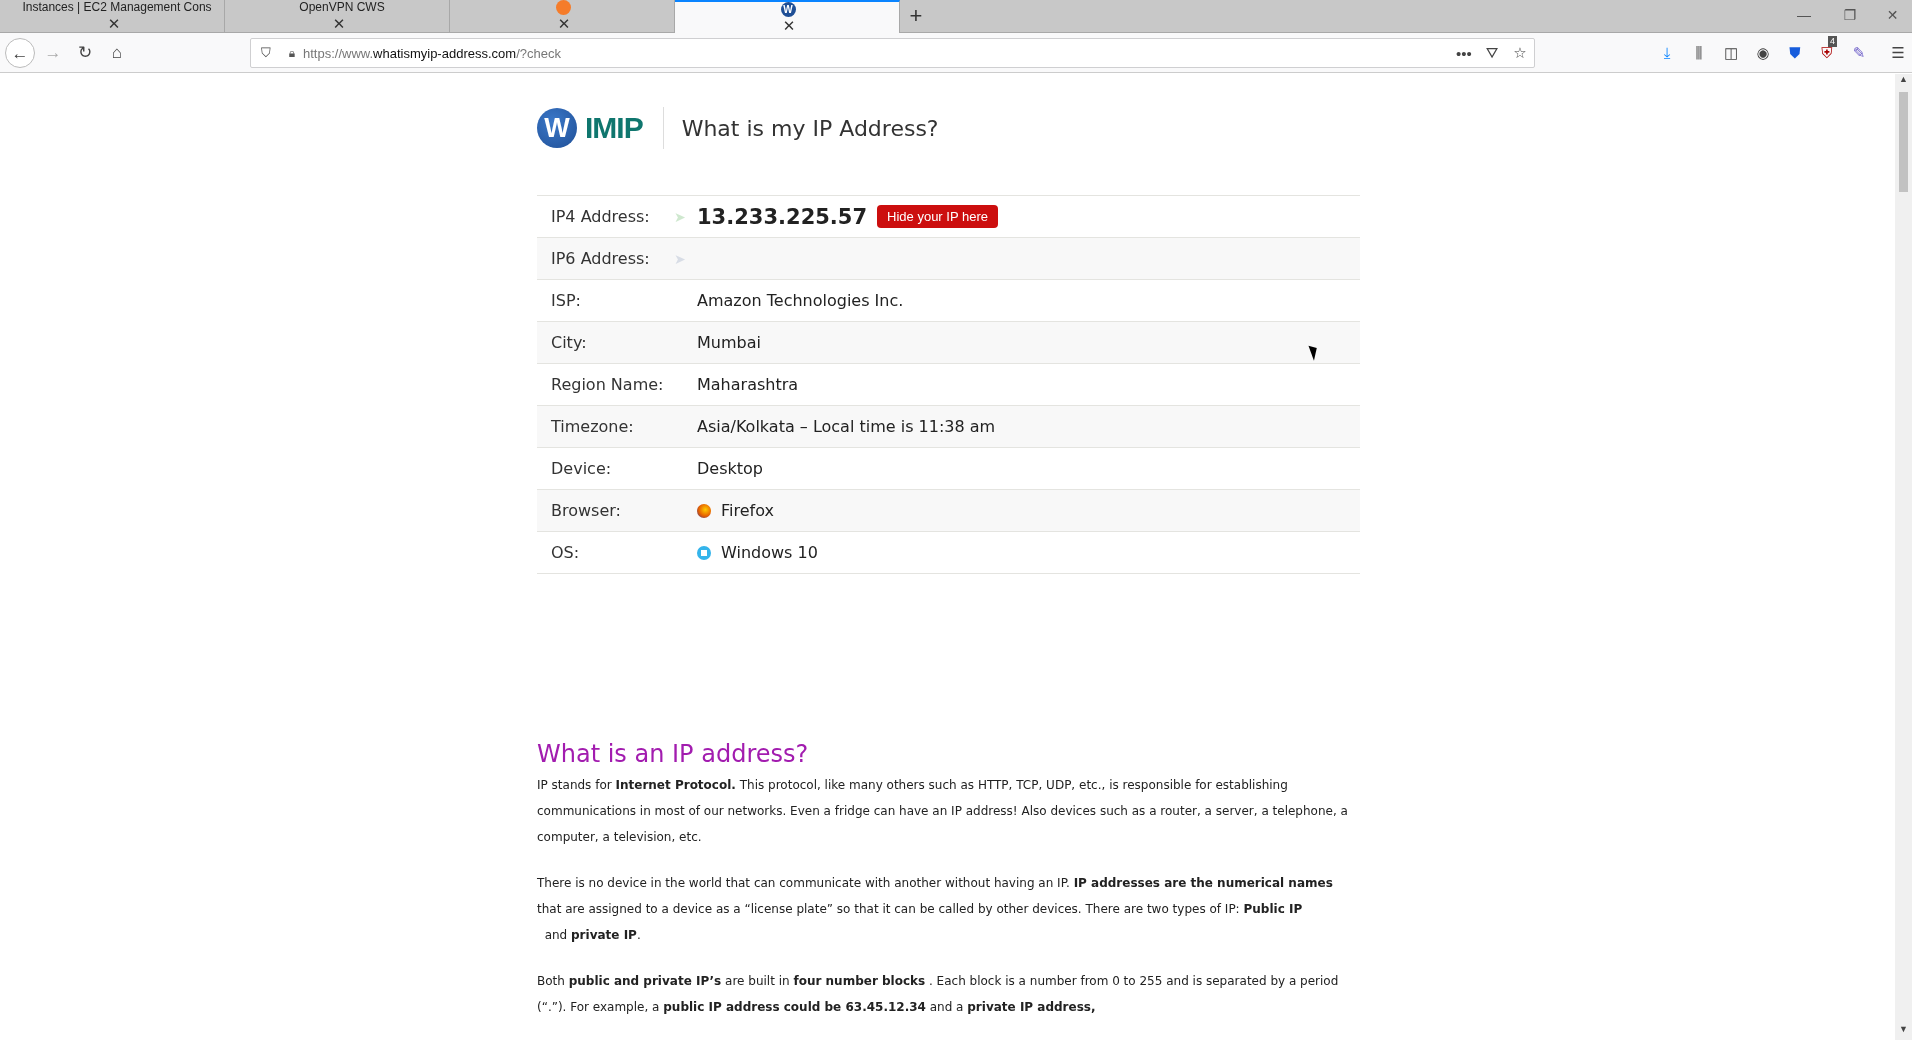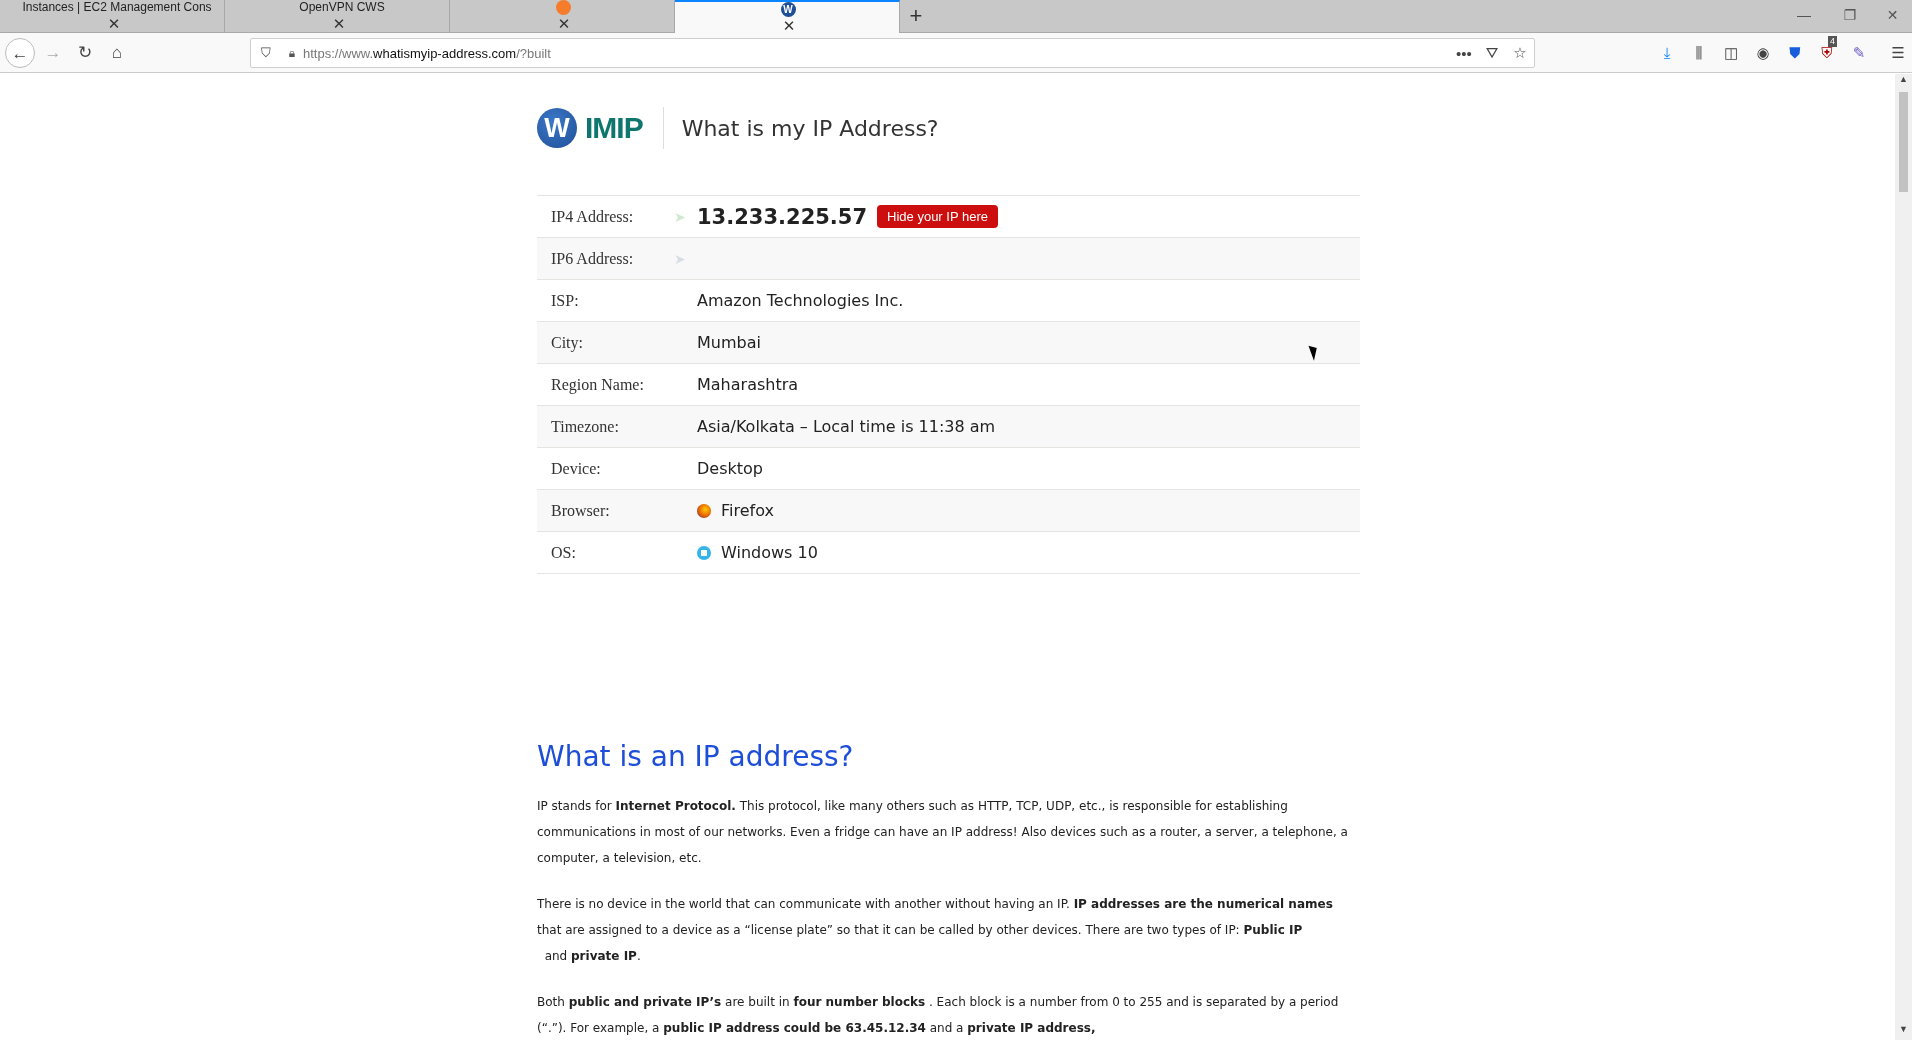--- a/index.html
+++ b/index.html
@@ -29,34 +29,34 @@
   .container { position: absolute; left: 537px; top: 0; width: 823px; font-family: "DejaVu Sans", sans-serif; color: #222; }
   .header { position: absolute; top: 30px; left: 0; height: 48px; display: flex; align-items: center; }
   .logo { display: flex; align-items: center; }
   .logo-w { width: 40px; height: 40px; border-radius: 50%; background: radial-gradient(circle at 40% 35%, #3b78c9, #1f4f96); color: #fff; font-weight: bold; font-size: 27px; line-height: 40px; text-align: center; font-family: "Liberation Sans", sans-serif; }
   .logo-text { font-family: "Liberation Sans", sans-serif; font-weight: bold; font-size: 30px; color: #0f766e; margin-left: 8px; letter-spacing: -1px; }
   .sep { width: 1px; height: 42px; background: #ddd; margin: 0 18px 0 20px; }
   .site-title { font-size: 22px; color: #333; font-family: "DejaVu Sans", sans-serif; }
   .ip-table { position: absolute; top: 121px; left: 0; width: 823px; border-top: 1px solid #e4e4e0; }
   .row { display: flex; align-items: center; height: 42px; border-bottom: 1px solid #e4e4e0; font-size: 16px; }
   .row:nth-child(even) { background: #f8f8f8; }
-  .row .label { width: 160px; padding-left: 14px; color: #333; display: flex; align-items: center; font-family: Liberation Serif, serif; }
+  .row .label { width: 160px; padding-left: 14px; color: #333; display: flex; align-items: center; }
   .row .value { flex: 1; display: flex; align-items: center; color: #222; }
   .arrow { width: 20px; color: #cfe8cf; font-size: 14px; margin-left: 10px; position: absolute; left: 127px; }
   .arrow.grey { color: #d8dde6; }
   .ipval { font-weight: bold; font-size: 21px; }
   .hide-btn { background: #cc0e0e; color: #fff; font-size: 13px; border-radius: 4px; padding: 4px 10px; margin-left: 10px; font-family: "Liberation Sans", sans-serif; }
   .flag { display: inline-block; width: 18px; height: 12px; margin-left: 9px; background: linear-gradient(#ff9933 0 33%, #fff 33% 66%, #138808 66%); position: relative; }
   .flag:after { content: ""; position: absolute; left: 7px; top: 4px; width: 4px; height: 4px; border-radius: 50%; background: #000080; }
   .bicon { width: 14px; height: 14px; border-radius: 50%; margin-right: 10px; display: inline-block; }
   .ff { background: radial-gradient(circle at 60% 40%, #ffcb00, #e66000 55%, #3a2c8a 100%); }
   .win { background: #34b4eb; position: relative; }
   .win:after { content: ""; position: absolute; left: 4px; top: 4px; width: 6px; height: 6px; background: #fff; }
   .article { position: absolute; top: 666px; left: 0; width: 823px; }
-  .article h2 { font-size: 28px; font-weight: normal; color: #1d4ed8; margin-bottom: 20px; font-family: "DejaVu Sans", sans-serif; }
+  .article h2 { font-size: 24px; font-weight: normal; color: #a21caf; margin-bottom: 4px; font-family: "DejaVu Sans", sans-serif; }
   .article p { font-size: 12px; line-height: 26px; color: #222; margin-bottom: 20px; }
   .article b { font-weight: bold; }
   .cursor { position: absolute; left: 774px; top: 270px; width: 0; height: 0; border-left: 7px solid #000; border-top: 5px solid transparent; border-bottom: 11px solid transparent; transform: rotate(-20deg); }
 </style>
 </head>
 <body>
 
 <div class="tabbar">
   <div class="tab" style="left:0;width:225px;">
     <span class="title">Instances | EC2 Management Cons</span>
@@ -84,21 +84,21 @@
 
 <div class="navbar">
   <div class="nbtn back" style="left:5px;"><span>←</span></div>
   <div class="nbtn" style="left:38px;color:#aaa;"><span>→</span></div>
   <div class="nbtn" style="left:70px;"><span>↻</span></div>
   <div class="nbtn" style="left:102px;"><span>⌂</span></div>
 
   <div class="urlbar">
     <span class="shield">⛉</span>
     <span class="lock">🔒︎</span>
-    <span class="url"><span>https://www.</span><b>whatismyip-address.com</b><span>/?built</span></span>
+    <span class="url"><span>https://www.</span><b>whatismyip-address.com</b><span>/?check</span></span>
     <span class="act">•••</span>
     <span class="act">⛛</span>
     <span class="act">☆</span>
   </div>
 
   <div class="ticon" style="left:1656px;color:#0a84ff;">⤓</div>
   <div class="ticon" style="left:1688px;">⫼</div>
   <div class="ticon" style="left:1720px;">◫</div>
   <div class="ticon" style="left:1752px;">◉</div>
   <div class="ticon" style="left:1784px;color:#175ddc;">⛊</div>

